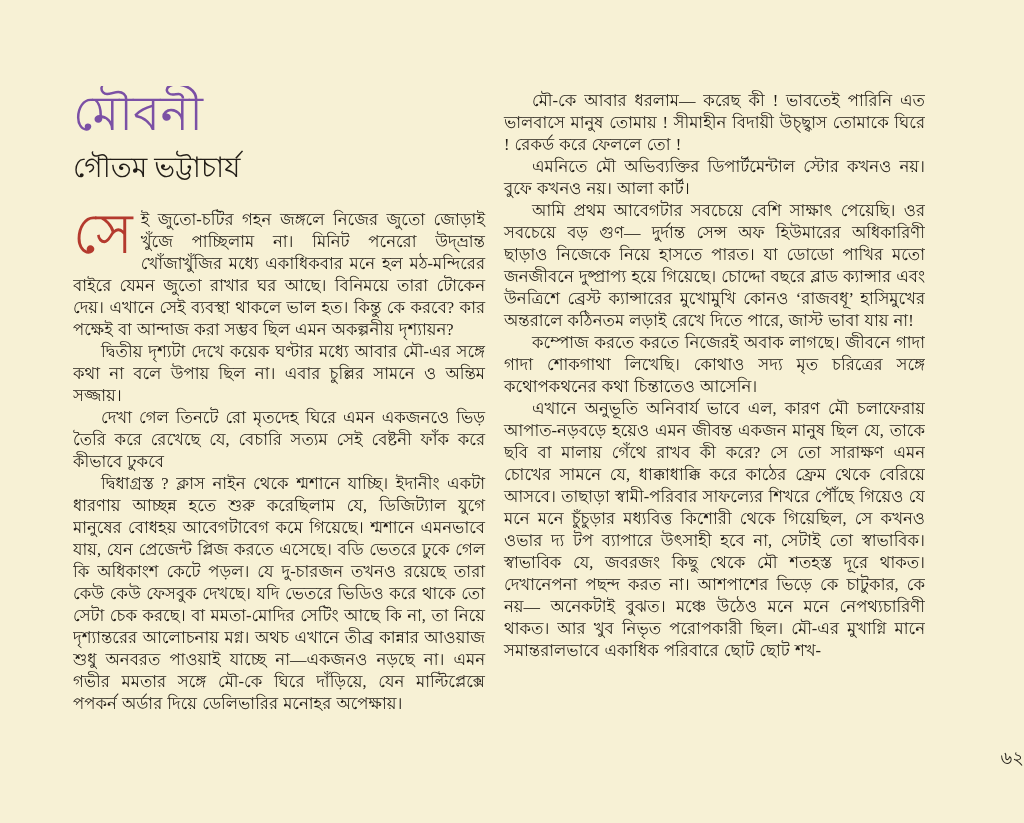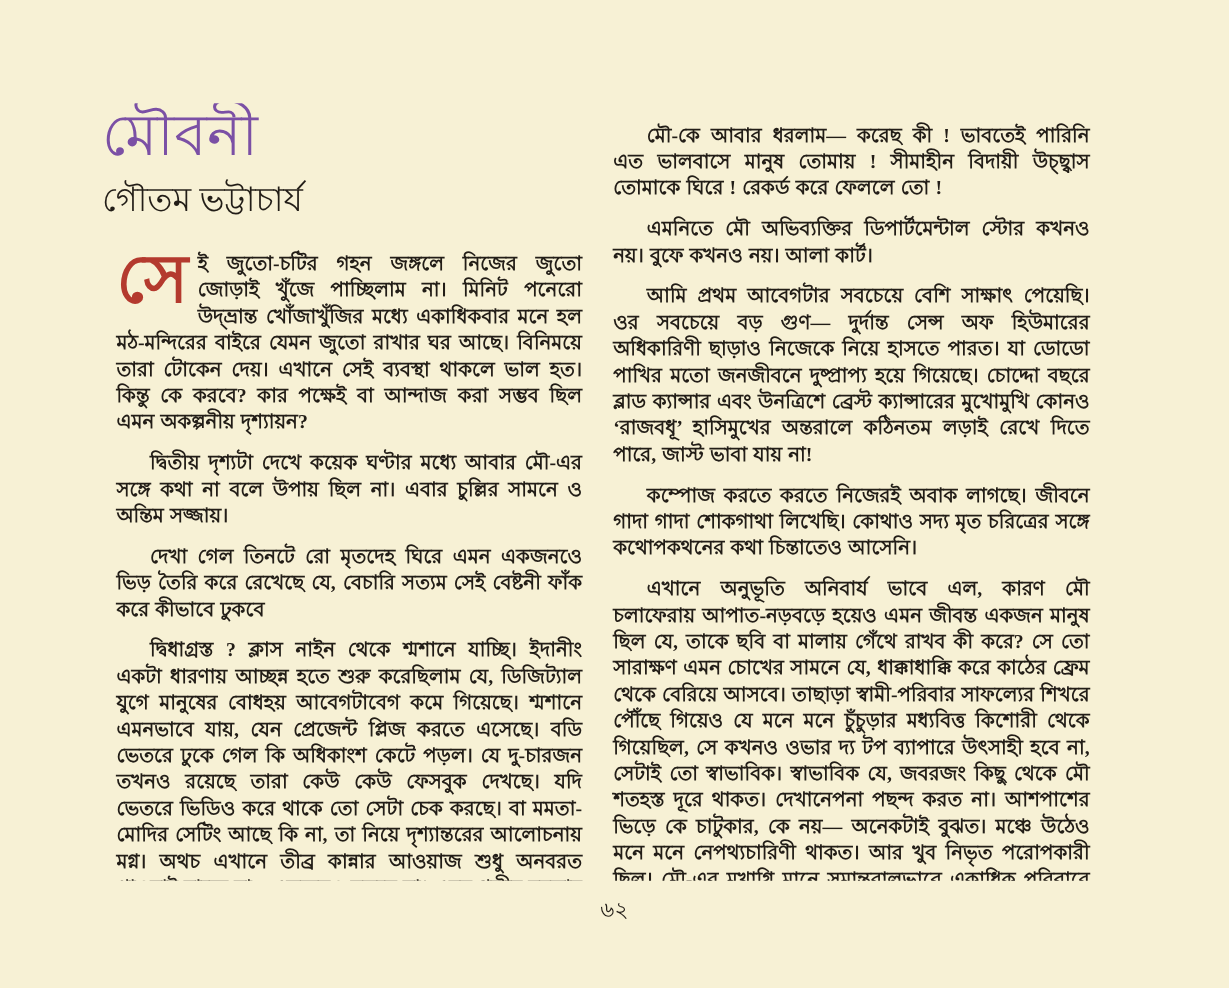--- a/index.html
+++ b/index.html
@@ -12,24 +12,24 @@
     color: var(--c-text, #221d17);
     overflow: hidden;
   }
   .page {
     position: relative;
     width: 1024px; height: 823px;
     background: var(--c-background, #f7f1d5);
   }
   .columns {
     position: absolute;
-    left: 85px; top: 86px;
+    left: 73px; top: 86px;
     width: 852px; height: 648px;
     display: flex;
-    gap: 2px;
+    gap: 19px;
     overflow: hidden;
   }
   .col { box-sizing: border-box; }
   .col.left  { width: 412px; }
   .col.right { width: 421px; padding-top: 4px; }
 
   h1.title {
     margin: 0 0 10px 0;
     font-size: 48px;
     line-height: 1.15;
@@ -37,41 +37,40 @@
     color: var(--c-title, #7b50a5);
     letter-spacing: 0.5px;
   }
   .author {
     font-size: 28px;
     line-height: 1.2;
     margin: 0 0 24px 0;
     color: var(--c-text, #221d17);
   }
   p {
-    margin: 12px;
+    margin: 0;
     font-size: 16.5px;
     line-height: 22px;
     text-align: justify;
     text-indent: 28px;
     word-spacing: 1px;
-    font-weight: bold;
   }
   p.lead { text-indent: 0; }
   .dropcap {
     float: left;
     color: var(--c-dropcap, #b43a2e);
     font-size: 56px;
     line-height: 42px;
     padding: 4px 8px 0 0;
   }
   .pagenum {
     position: absolute;
     left: 0; top: 744px;
     width: 1024px;
-    text-align: center;
+    text-align: right;
     font-size: 18px;
     color: var(--c-text, #221d17);
   }
 </style>
 </head>
 <body>
 
 <div class="page">
 
   <div class="columns">

